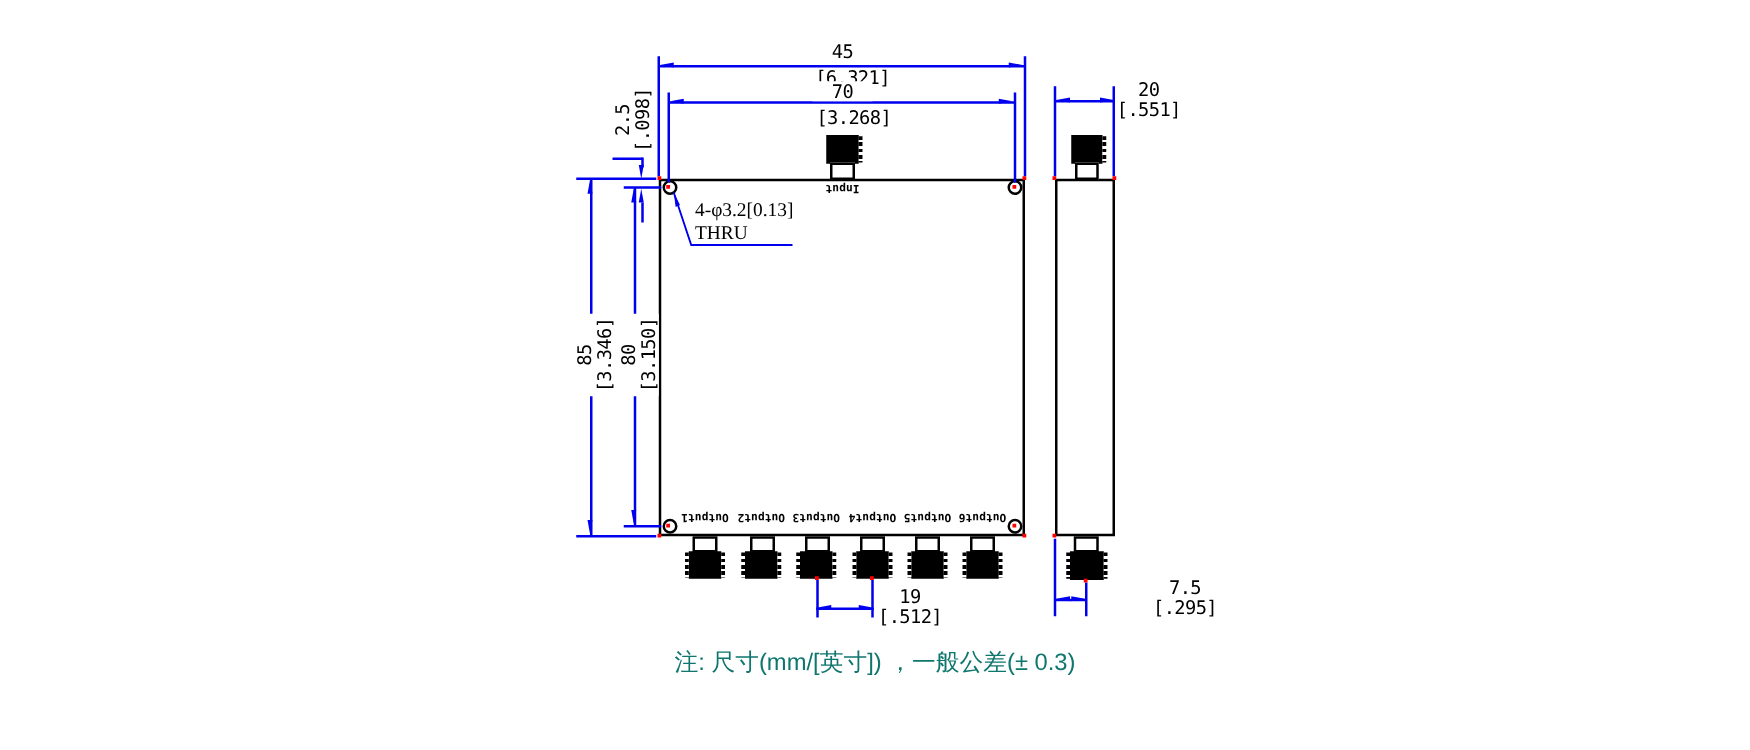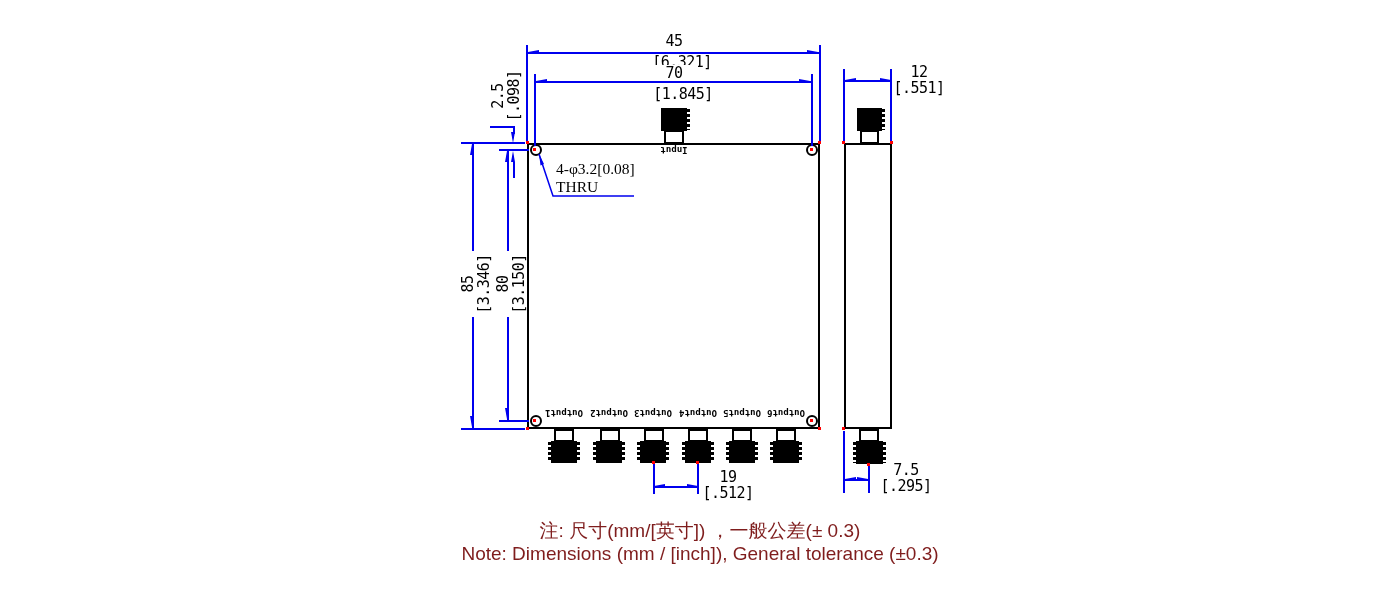--- a/index.html
+++ b/index.html
@@ -26,21 +26,21 @@
   .a-r{width:0;height:0;border-top:2.5px solid transparent;border-bottom:2.5px solid transparent;border-left:11px solid var(--dimension-line);}
   .a-u{width:0;height:0;border-left:2.5px solid transparent;border-right:2.5px solid transparent;border-bottom:11px solid var(--dimension-line);}
   .a-d{width:0;height:0;border-left:2.5px solid transparent;border-right:2.5px solid transparent;border-top:11px solid var(--dimension-line);}
   .dimtxt{font-size:15px;line-height:16px;color:#000;text-align:center;letter-spacing:-0.5px;white-space:nowrap;}
   .dimtxt span{display:block;}
   .bgw{background:#fff;padding:0 1px;}
   .rot{transform:rotate(-90deg);}
   .rot180{transform:rotate(180deg);}
   .port-label{font-size:9px;font-weight:bold;color:#000;text-align:center;line-height:12px;letter-spacing:0;}
   .callout{font-family:"Liberation Serif",serif;font-size:15.5px;line-height:18px;color:#000;white-space:nowrap;}
-  .notes{font-family:"Liberation Sans",sans-serif;font-size:19px;line-height:23px;color:#7f1d1d;text-align:center;}
+  .notes{font-family:"Liberation Sans",sans-serif;font-size:19px;line-height:23px;color:#0f766e;text-align:center;}
   .dp{width:3px;height:3px;background:var(--defpoint);}
 </style>
 </head>
 <body>
 
 <div class="canvas">
 
   <div class="abs body-rect" style="left:527px;top:143px;width:293px;height:286px"></div>
   <div class="abs hole" style="left:530px;top:144px"></div>
   <div class="abs hole" style="left:806px;top:144px"></div>
@@ -109,21 +109,21 @@
   <div class="abs a-r" style="left:807px;top:50px"></div>
   <div class="abs dimtxt" style="left:646px;top:33px;width:56px">45</div>
   <div class="abs dimtxt" style="left:646px;top:54px;width:72px">[6.321]</div>
 
   <div class="abs dline-v" style="left:534px;top:74px;height:72px"></div>
   <div class="abs dline-v" style="left:811px;top:74px;height:72px"></div>
   <div class="abs dline-h" style="left:535px;top:81px;width:277px"></div>
   <div class="abs a-l" style="left:536px;top:79px"></div>
   <div class="abs a-r" style="left:799px;top:79px"></div>
   <div class="abs dimtxt bgw" style="left:650px;top:65px;width:46px">70</div>
-  <div class="abs dimtxt" style="left:647px;top:86px;width:72px">[1.845]</div>
+  <div class="abs dimtxt" style="left:647px;top:86px;width:72px">[3.268]</div>
 
   <div class="abs dline-h" style="left:461px;top:142px;width:64px"></div>
   <div class="abs dline-h" style="left:461px;top:428px;width:64px"></div>
   <div class="abs dline-v" style="left:472px;top:143px;height:286px"></div>
   <div class="abs a-u" style="left:470px;top:144px"></div>
   <div class="abs a-d" style="left:470px;top:416px"></div>
   <div class="abs dimtxt rot bgw" style="left:443px;top:268px;width:64px;height:32px">
     <span>85</span>
     <span>[3.346]</span>
   </div>
@@ -147,66 +147,65 @@
     <span>2.5</span>
     <span>[.098]</span>
   </div>
 
   <div class="abs dline-v" style="left:843px;top:69px;height:72px"></div>
   <div class="abs dline-v" style="left:890px;top:69px;height:72px"></div>
   <div class="abs dline-h" style="left:844px;top:80px;width:48px"></div>
   <div class="abs a-l" style="left:845px;top:78px"></div>
   <div class="abs a-r" style="left:880px;top:78px"></div>
   <div class="abs dimtxt" style="left:892px;top:64px;width:54px">
-    <span>12</span>
+    <span>20</span>
     <span>[.551]</span>
   </div>
 
   <div class="abs dline-v" style="left:653px;top:464px;height:30px"></div>
   <div class="abs dline-v" style="left:697px;top:464px;height:30px"></div>
   <div class="abs dline-h" style="left:653px;top:486px;width:46px"></div>
   <div class="abs a-l" style="left:654px;top:484px"></div>
   <div class="abs a-r" style="left:687px;top:484px"></div>
   <div class="abs dimtxt" style="left:700px;top:469px;width:56px">
     <span>19</span>
     <span>[.512]</span>
   </div>
 
   <div class="abs dline-v" style="left:843px;top:431px;height:62px"></div>
   <div class="abs dline-v" style="left:868px;top:466px;height:27px"></div>
   <div class="abs dline-h" style="left:844px;top:479px;width:25px"></div>
   <div class="abs a-l" style="left:845px;top:477px"></div>
   <div class="abs a-r" style="left:857px;top:477px"></div>
-  <div class="abs dimtxt" style="left:880px;top:462px;width:52px">
+  <div class="abs dimtxt" style="left:922px;top:462px;width:52px">
     <span>7.5</span>
     <span>[.295]</span>
   </div>
 
   <svg class="abs" style="left:535px;top:150px" width="100" height="52">
     <polyline points="4,4 18,46 99,46" fill="none" style="stroke:var(--dimension-line)" stroke-width="1.5"></polyline>
     <polygon points="4,4 9,14 5.5,15.5" style="fill:var(--dimension-line)"></polygon>
   </svg>
   <div class="abs callout" style="left:556px;top:160px">
-    <div>4-φ3.2[0.08]</div>
+    <div>4-φ3.2[0.13]</div>
     <div>THRU</div>
   </div>
 
   <div class="abs dp" style="left:526px;top:141px"></div>
   <div class="abs dp" style="left:818px;top:141px"></div>
   <div class="abs dp" style="left:533px;top:148px"></div>
   <div class="abs dp" style="left:810px;top:148px"></div>
   <div class="abs dp" style="left:526px;top:427px"></div>
   <div class="abs dp" style="left:533px;top:419px"></div>
   <div class="abs dp" style="left:810px;top:419px"></div>
   <div class="abs dp" style="left:818px;top:427px"></div>
   <div class="abs dp" style="left:842px;top:141px"></div>
   <div class="abs dp" style="left:890px;top:141px"></div>
   <div class="abs dp" style="left:842px;top:427px"></div>
   <div class="abs dp" style="left:867px;top:463px"></div>
   <div class="abs dp" style="left:652px;top:461px"></div>
   <div class="abs dp" style="left:696px;top:461px"></div>
 
   <div class="abs notes" style="left:300px;top:519px;width:800px">
     <div>注: 尺寸(mm/[英寸]) ，一般公差(± 0.3)</div>
-    <div>Note: Dimensions (mm / [inch]), General tolerance (±0.3)</div>
   </div>
 
 </div>
 
 </body></html>

